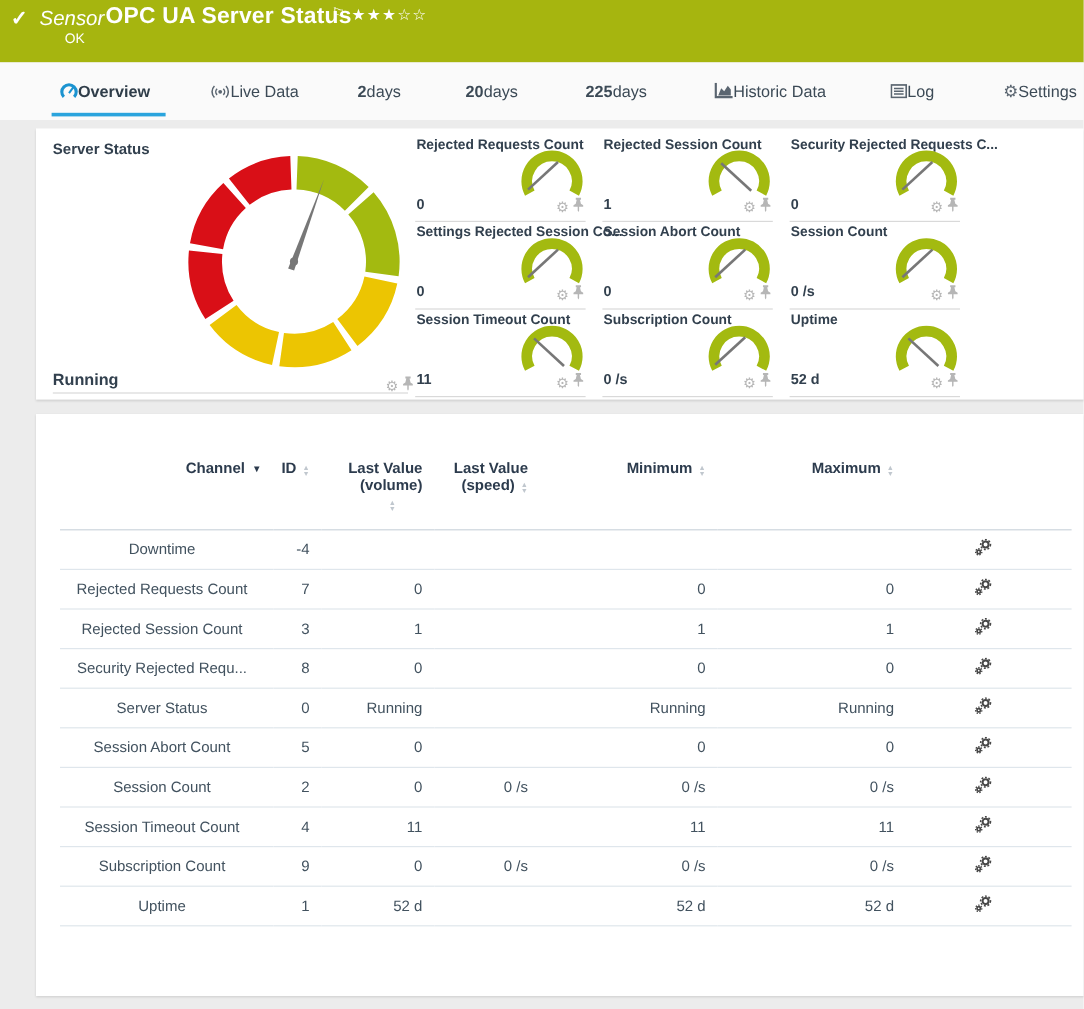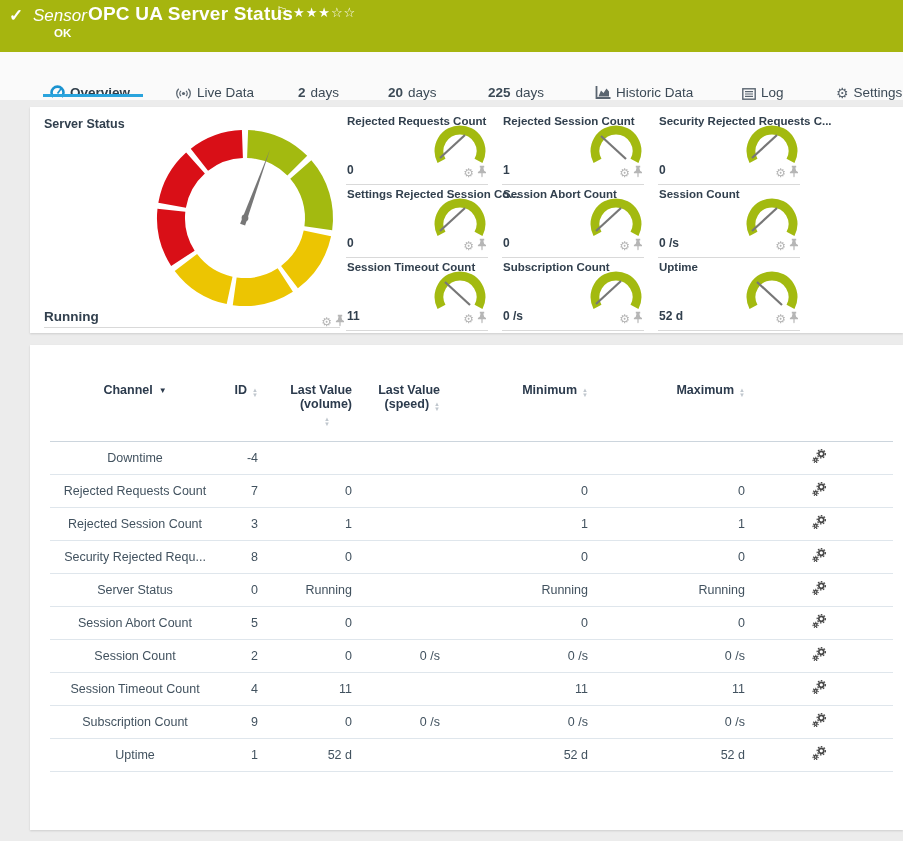--- a/index.html
+++ b/index.html
@@ -6,25 +6,25 @@
   body{width:903px;height:841px;position:relative;overflow:hidden;
        background:#ececec;font-family:"Liberation Sans",sans-serif;}
 
   
   .topbar{position:absolute;left:0;top:0;width:903px;height:52px;background:#a6b50f;color:#fff}
   .check{position:absolute;left:9px;top:5px;font-size:17px;font-weight:bold}
   .kind{position:absolute;left:33px;top:6px;font-style:italic;font-size:17px}
   .title{position:absolute;left:88px;top:3px;font-size:19px;font-weight:bold;letter-spacing:.2px}
   .flag{position:absolute;left:276px;top:4px;font-size:13px}
   .stars{position:absolute;left:293px;top:5px;font-size:13px;letter-spacing:1px}
-  .okbadge{position:absolute;left:54px;top:27px;font-size:11.5px;font-weight:bold}
+  .okbadge{position:absolute;left:54px;top:27px;font-size:11.5px;font-weight:normal}
 
   
   .tabbar{position:absolute;left:0;top:52px;width:903px;height:48px;background:#fafafa}
-  .tab{position:absolute;top:0;height:100%;display:flex;align-items:flex-end;gap:5px;
+  .tab{position:absolute;top:0;height:100%;display:flex;align-items:center;gap:0;
        font-size:13.5px;color:#3c4a56;cursor:pointer;white-space:nowrap}
   .tab .num{font-weight:bold}
   .tab.active{font-weight:bold;color:#2f3d49}
   .tab.active::after{content:"";position:absolute;left:-7px;right:-13px;bottom:3px;height:3.5px;background:#2aa4dd}
   .t0{left:50px}.t1{left:175px}.t2{left:298px}.t3{left:388px}
   .t4{left:488px}.t5{left:595px}.t6{left:742px}.t7{left:836px}
   .tabicon{display:inline-flex;align-items:center}
 
   
   .gcard{position:absolute;left:30px;top:107px;width:873px;height:226px;background:#fff;box-shadow:0 1px 2px rgba(0,0,0,.13)}
@@ -45,21 +45,21 @@
   .mtitle{position:absolute;left:1px;top:3px;font-size:11.5px;font-weight:bold;color:#32404e;white-space:nowrap}
   .mgauge{position:absolute;right:0;top:13px}
   .mvalue{position:absolute;left:1px;bottom:7px;font-size:12px;font-weight:bold;color:#32404e}
   .micons{position:absolute;right:1px;bottom:2px;display:flex;align-items:center;gap:3px}
   .gearchar{font-size:12px;color:#b6b6b6;line-height:12px}
 
   
   table{position:absolute;left:20px;top:36px;width:843px;border-collapse:collapse;table-layout:fixed}
   th{font-size:12.5px;font-weight:bold;color:#2c3b4d;text-align:right;vertical-align:top;
      height:58px;padding:2px 10px 0 0;border-bottom:1px solid #ccd5dd}
-  th.channel{text-align:center;padding-left:2px}
+  th.channel{text-align:right;padding-left:2px}
   th .l2{display:block}
   td{font-size:12.5px;color:#42525f;height:32px;text-align:right;padding:0 10px 0 0;border-bottom:1px solid #dfe6ec}
   td.channel{text-align:center;padding-left:2px}
   td.action,th.action{text-align:left;padding:0 0 0 57px;border-bottom:1px solid #dfe6ec}
   th.action{border-bottom:1px solid #ccd5dd}
   .sort{display:inline-flex;flex-direction:column;vertical-align:2px;margin-left:5px}
   .sort i{font-style:normal;font-size:6px;line-height:4.5px;color:#c0c7ce}
   .sortwrap{display:block;text-align:right;padding-right:22px;margin-top:1px}
   .sorted-caret{font-size:8px;color:#2c3b4d;margin-left:6px;vertical-align:1px}
   .chset{cursor:pointer;display:inline-block}

